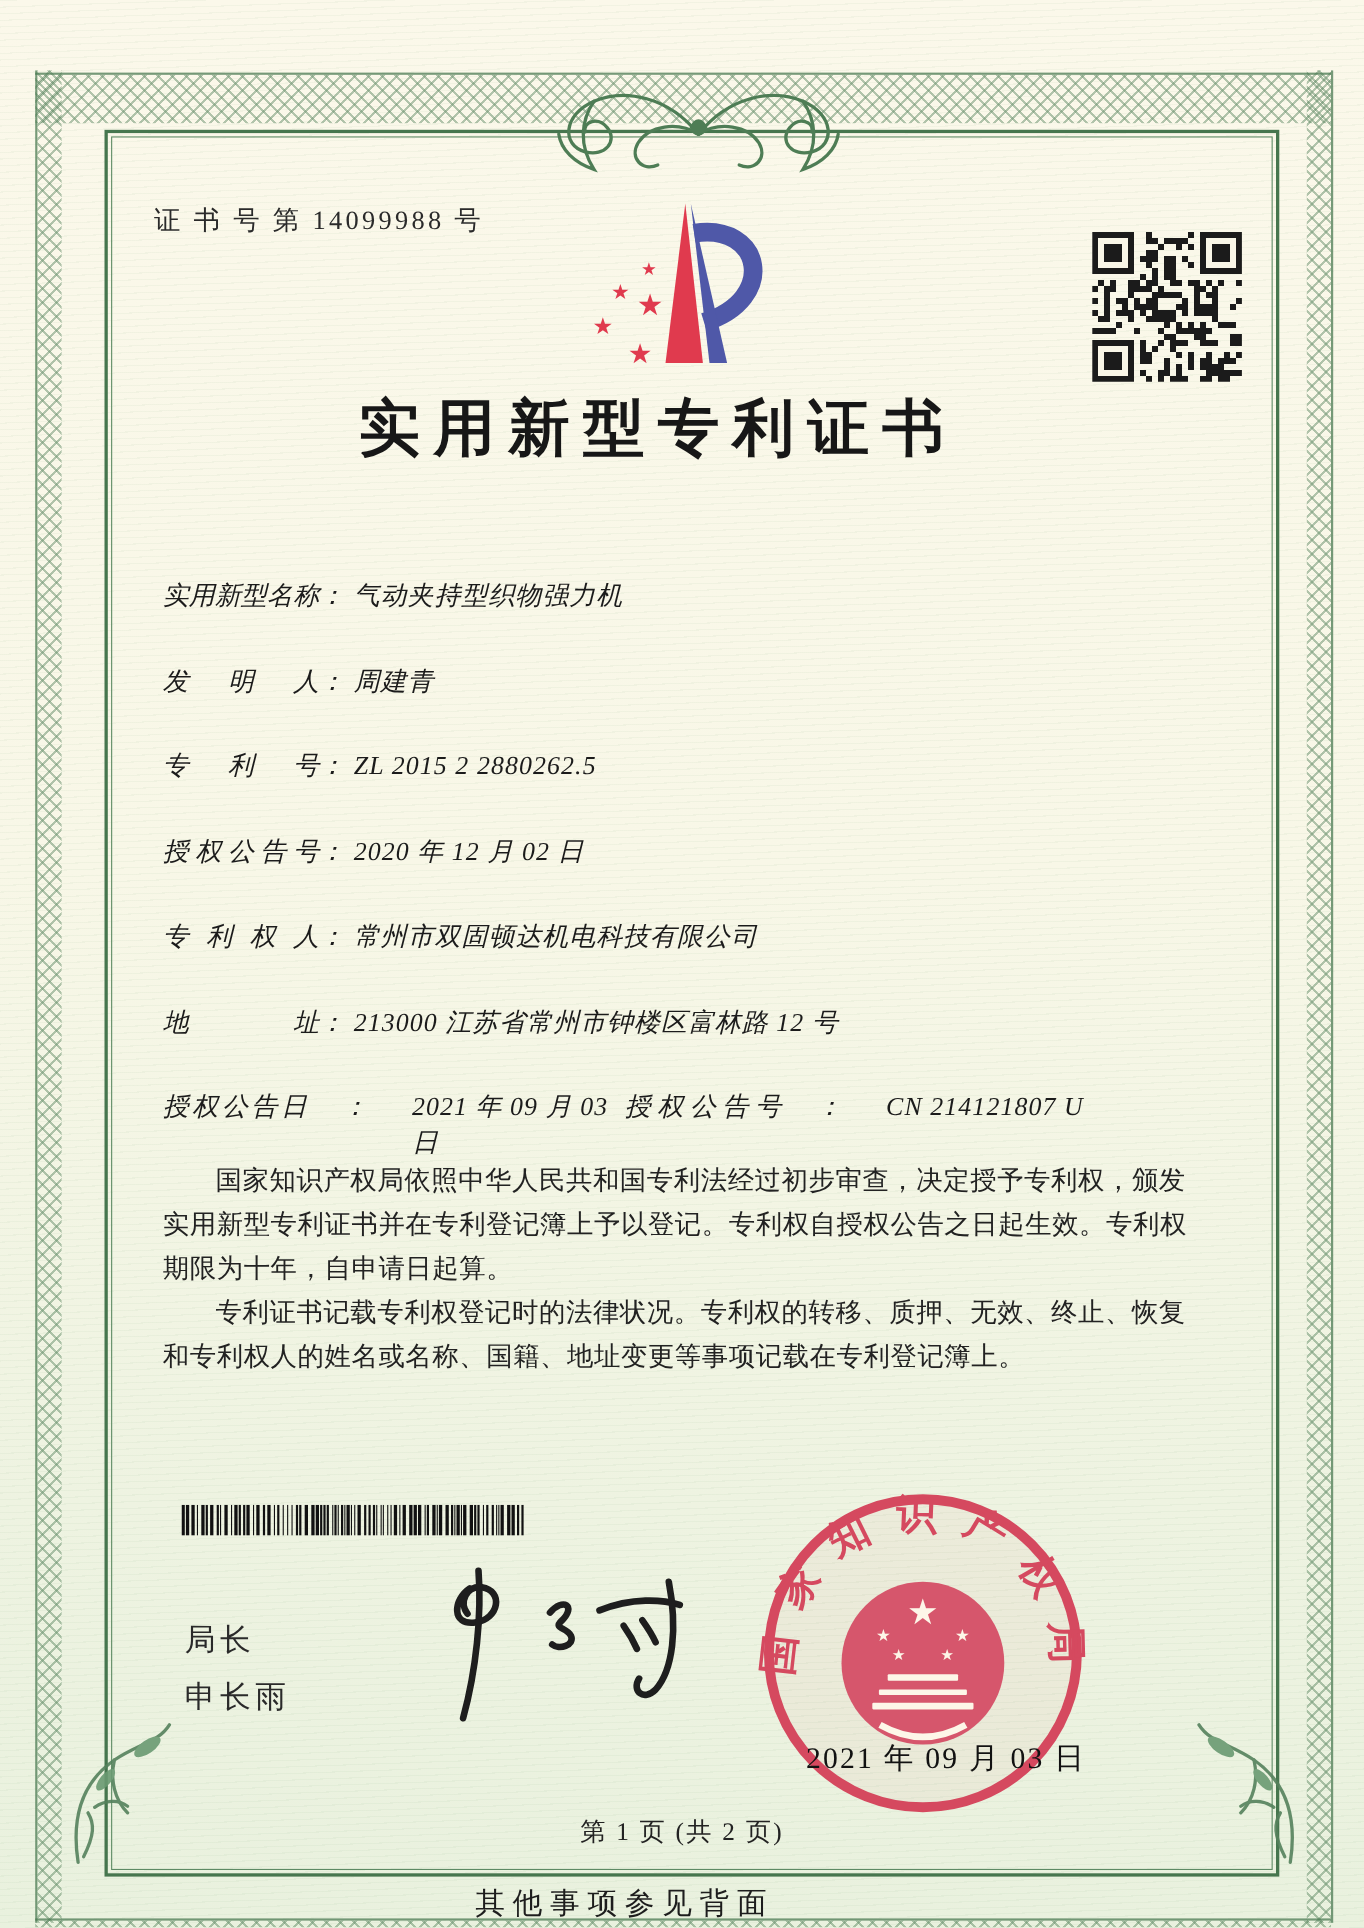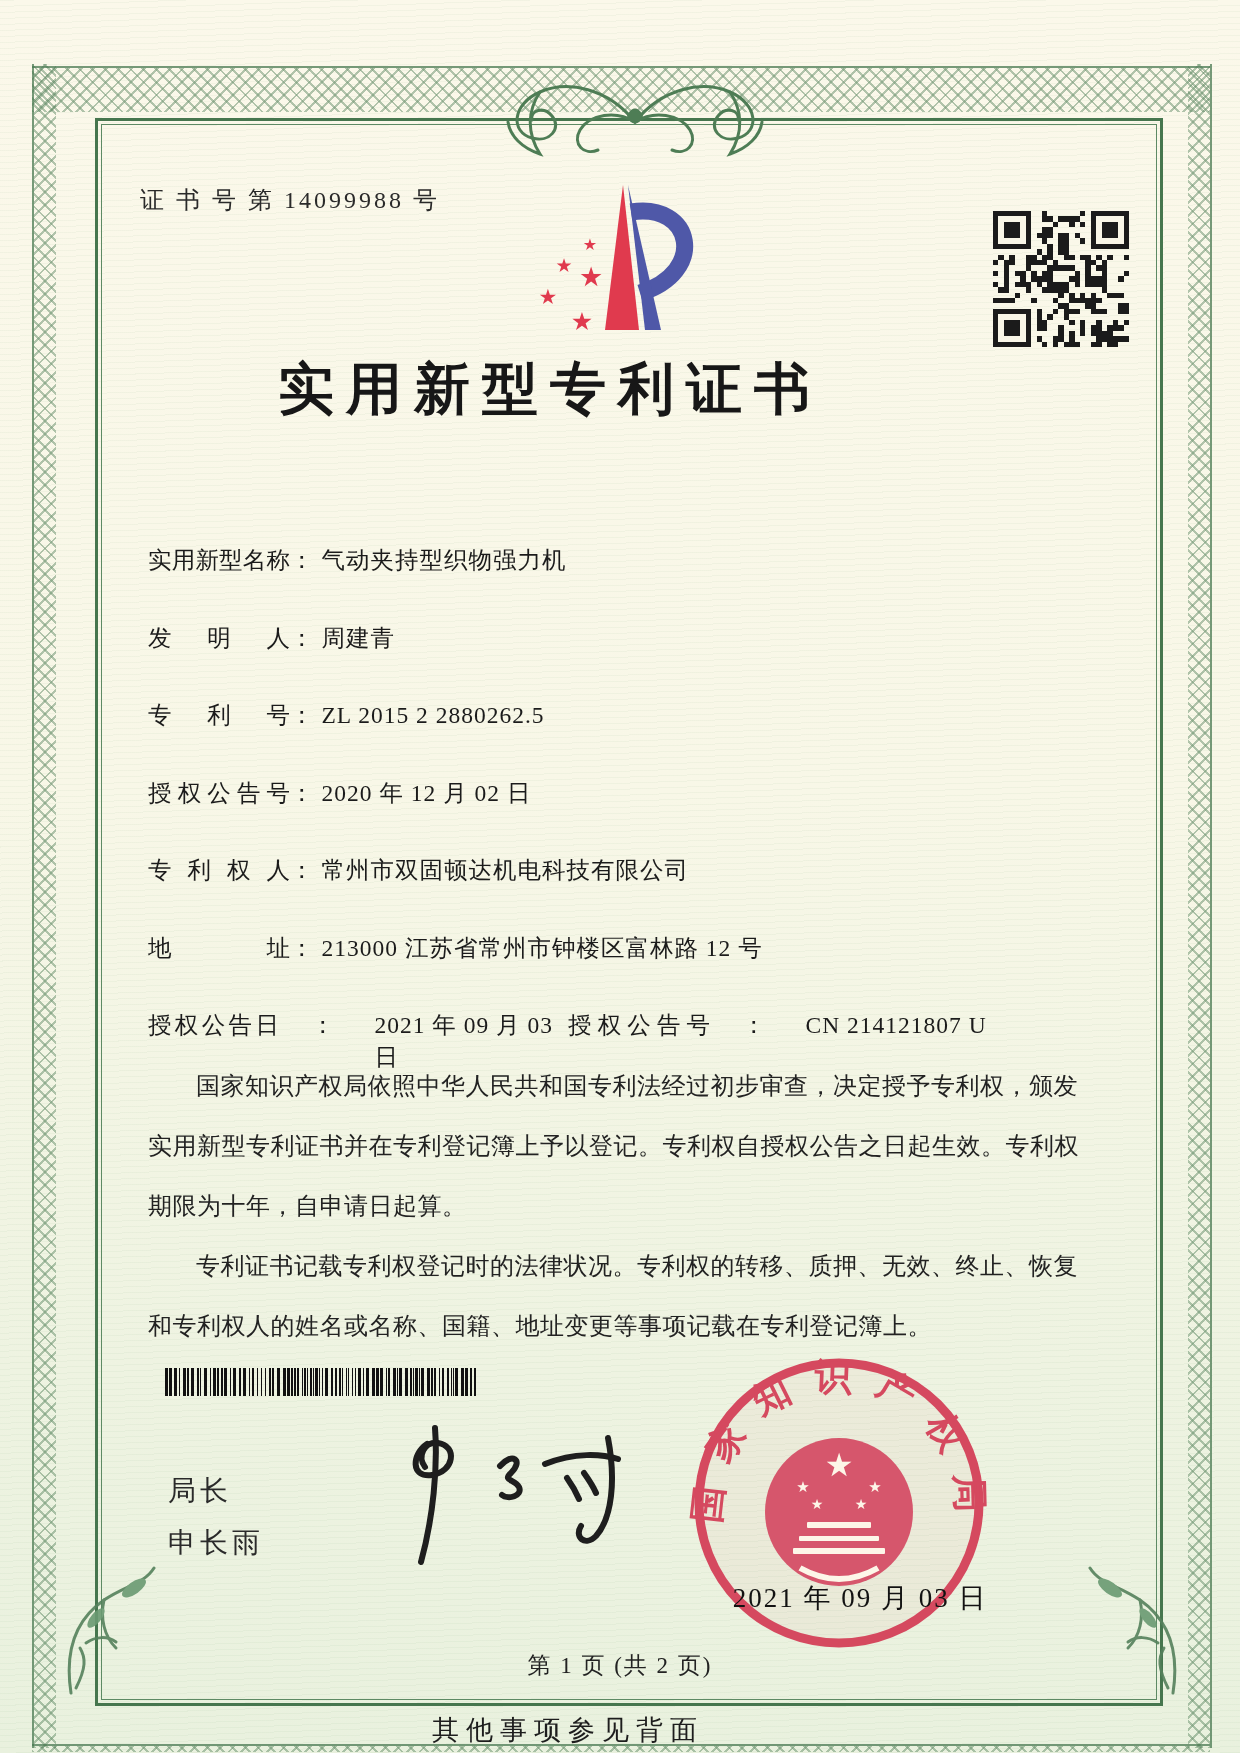--- a/index.html
+++ b/index.html
@@ -24,29 +24,29 @@
   
   .frame{position:absolute;left:95px;top:118px;width:1062px;height:1582px;border:3px solid #46764e;}
   .frame-inner{position:absolute;inset:3px;border:1px solid #5d8a64;}
   .ornament-top{position:absolute;left:440px;top:70px;width:390px;height:100px;}
   .ornament-bl{position:absolute;left:56px;top:1548px;width:110px;height:150px;}
   .ornament-br{position:absolute;left:1078px;top:1548px;width:110px;height:150px;transform:scaleX(-1);}
   .cert-no{position:absolute;left:140px;top:184px;font-size:24px;letter-spacing:3px;color:#2a2a2a;}
   .logo{position:absolute;left:468px;top:180px;width:232px;height:156px;}
   .qr{position:absolute;left:993px;top:211px;width:136px;height:136px;}
   .title{position:absolute;left:0;top:352px;width:1100px;margin:0;text-align:center;
-    font-size:56px;font-weight:700;letter-spacing:12px;color:#171717;}
-  .fields{position:absolute;left:148px;top:544px;width:960px;}
+    font-size:56px;font-weight:700;letter-spacing:12px;color:#171717;padding-left:48px;}
+  .fields{position:absolute;left:148px;top:526px;width:960px;font-style:italic;}
   .field-row{display:flex;align-items:baseline;font-size:23.5px;line-height:32px;margin-bottom:45.5px;color:#1b1b1b;}
   .field-label{display:inline-block;width:142px;text-align:justify;text-align-last:justify;}
   .field-colon{margin-right:8px;}
   .field-value{letter-spacing:1px;}
   .field-group{display:flex;align-items:baseline;gap:32px;}
   .field-group.first{flex:0 0 420px;}
-  .body-text{position:absolute;left:148px;top:1056px;width:952px;font-size:24px;line-height:60px;color:#222;}
+  .body-text{position:absolute;left:148px;top:1056px;width:952px;font-size:24px;line-height:40px;color:#222;font-family:Liberation Mono, monospace;}
   .body-text p{margin:0;text-indent:2em;letter-spacing:.5px;}
   .barcode{position:absolute;left:165px;top:1368px;width:318px;height:28px;}
   .sig-title{position:absolute;left:168px;top:1472px;font-size:28px;
     font-family:"Liberation Sans","DejaVu Sans",sans-serif;color:#2a2a2a;letter-spacing:4px;}
   .sig-name{position:absolute;left:168px;top:1524px;font-size:28px;
     font-family:"Liberation Sans","DejaVu Sans",sans-serif;color:#2a2a2a;letter-spacing:4px;}
   .signature{position:absolute;left:372px;top:1422px;width:252px;height:158px;}
   .seal{position:absolute;left:688px;top:1352px;width:302px;height:302px;}
   .seal svg{position:absolute;inset:0;}
   .seal-ring-text{font-size:37px;font-weight:700;letter-spacing:22px;fill:#d5495f;}

